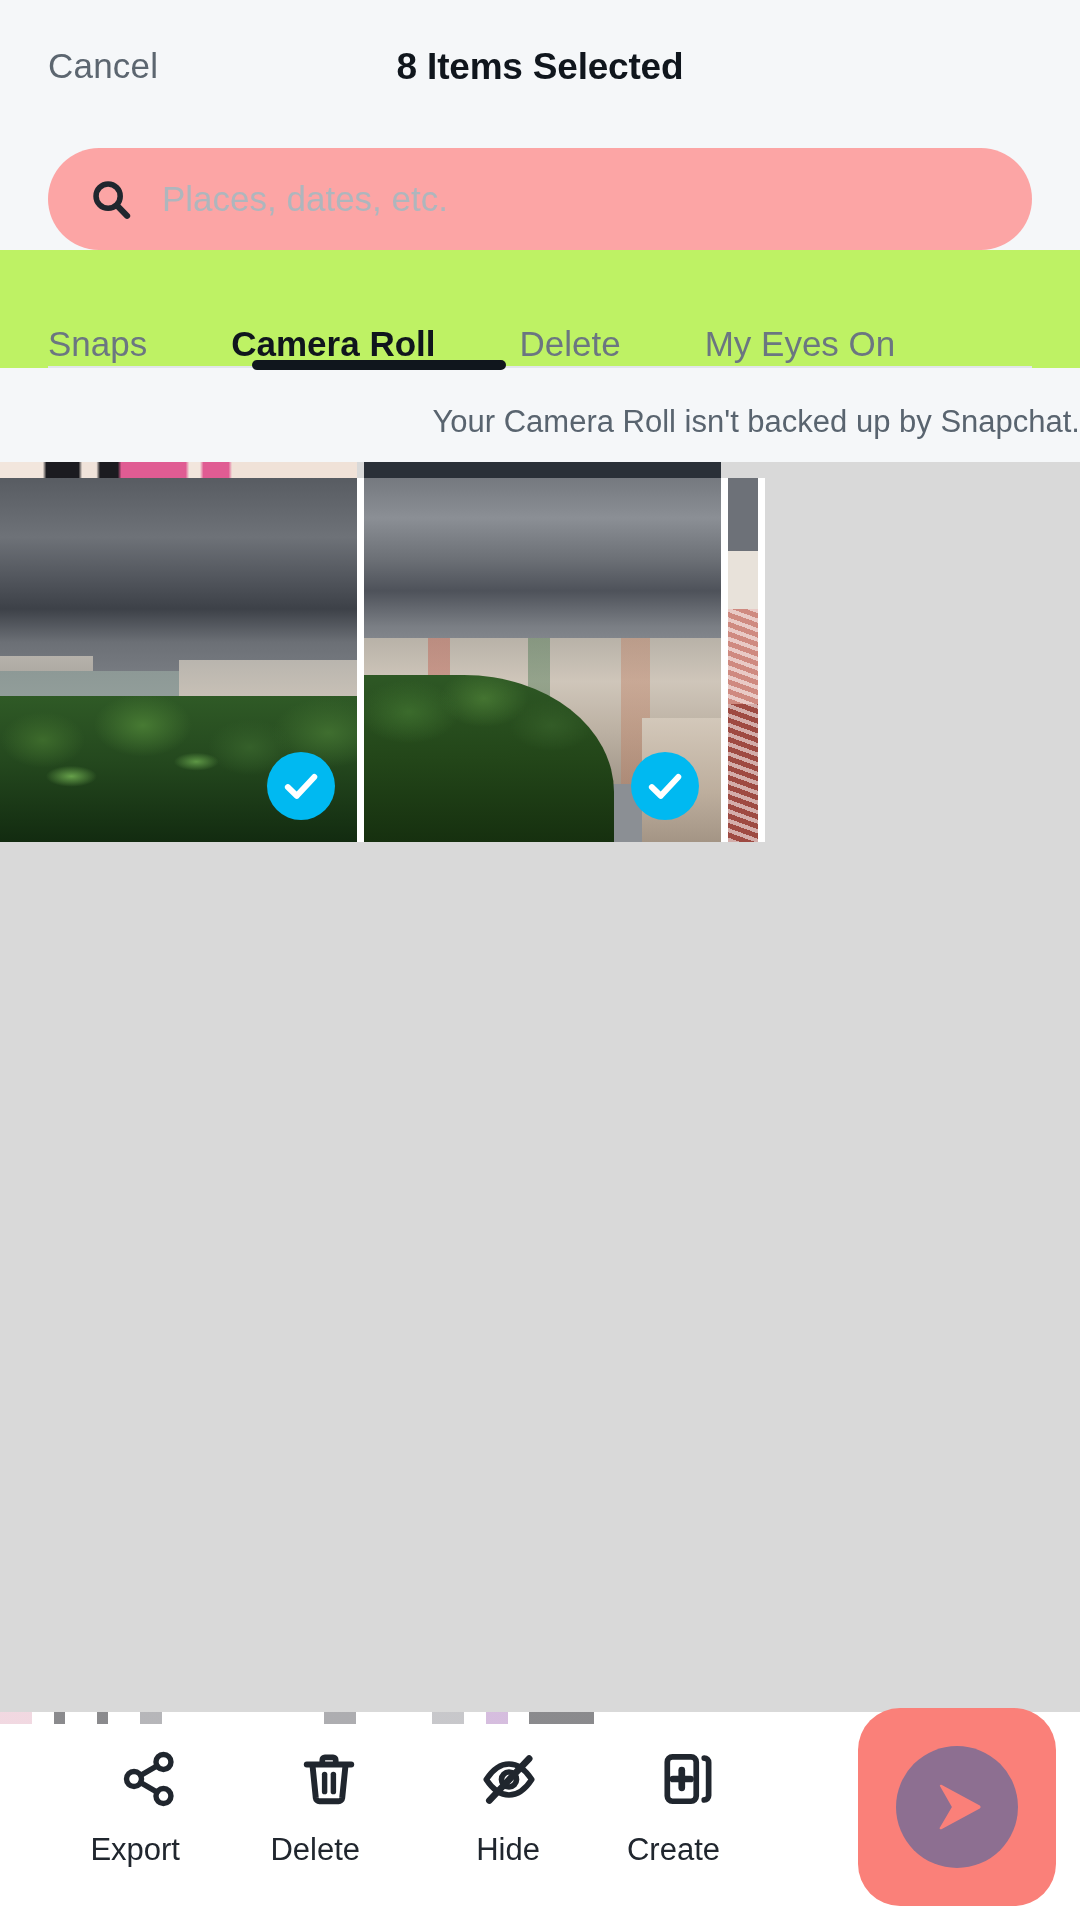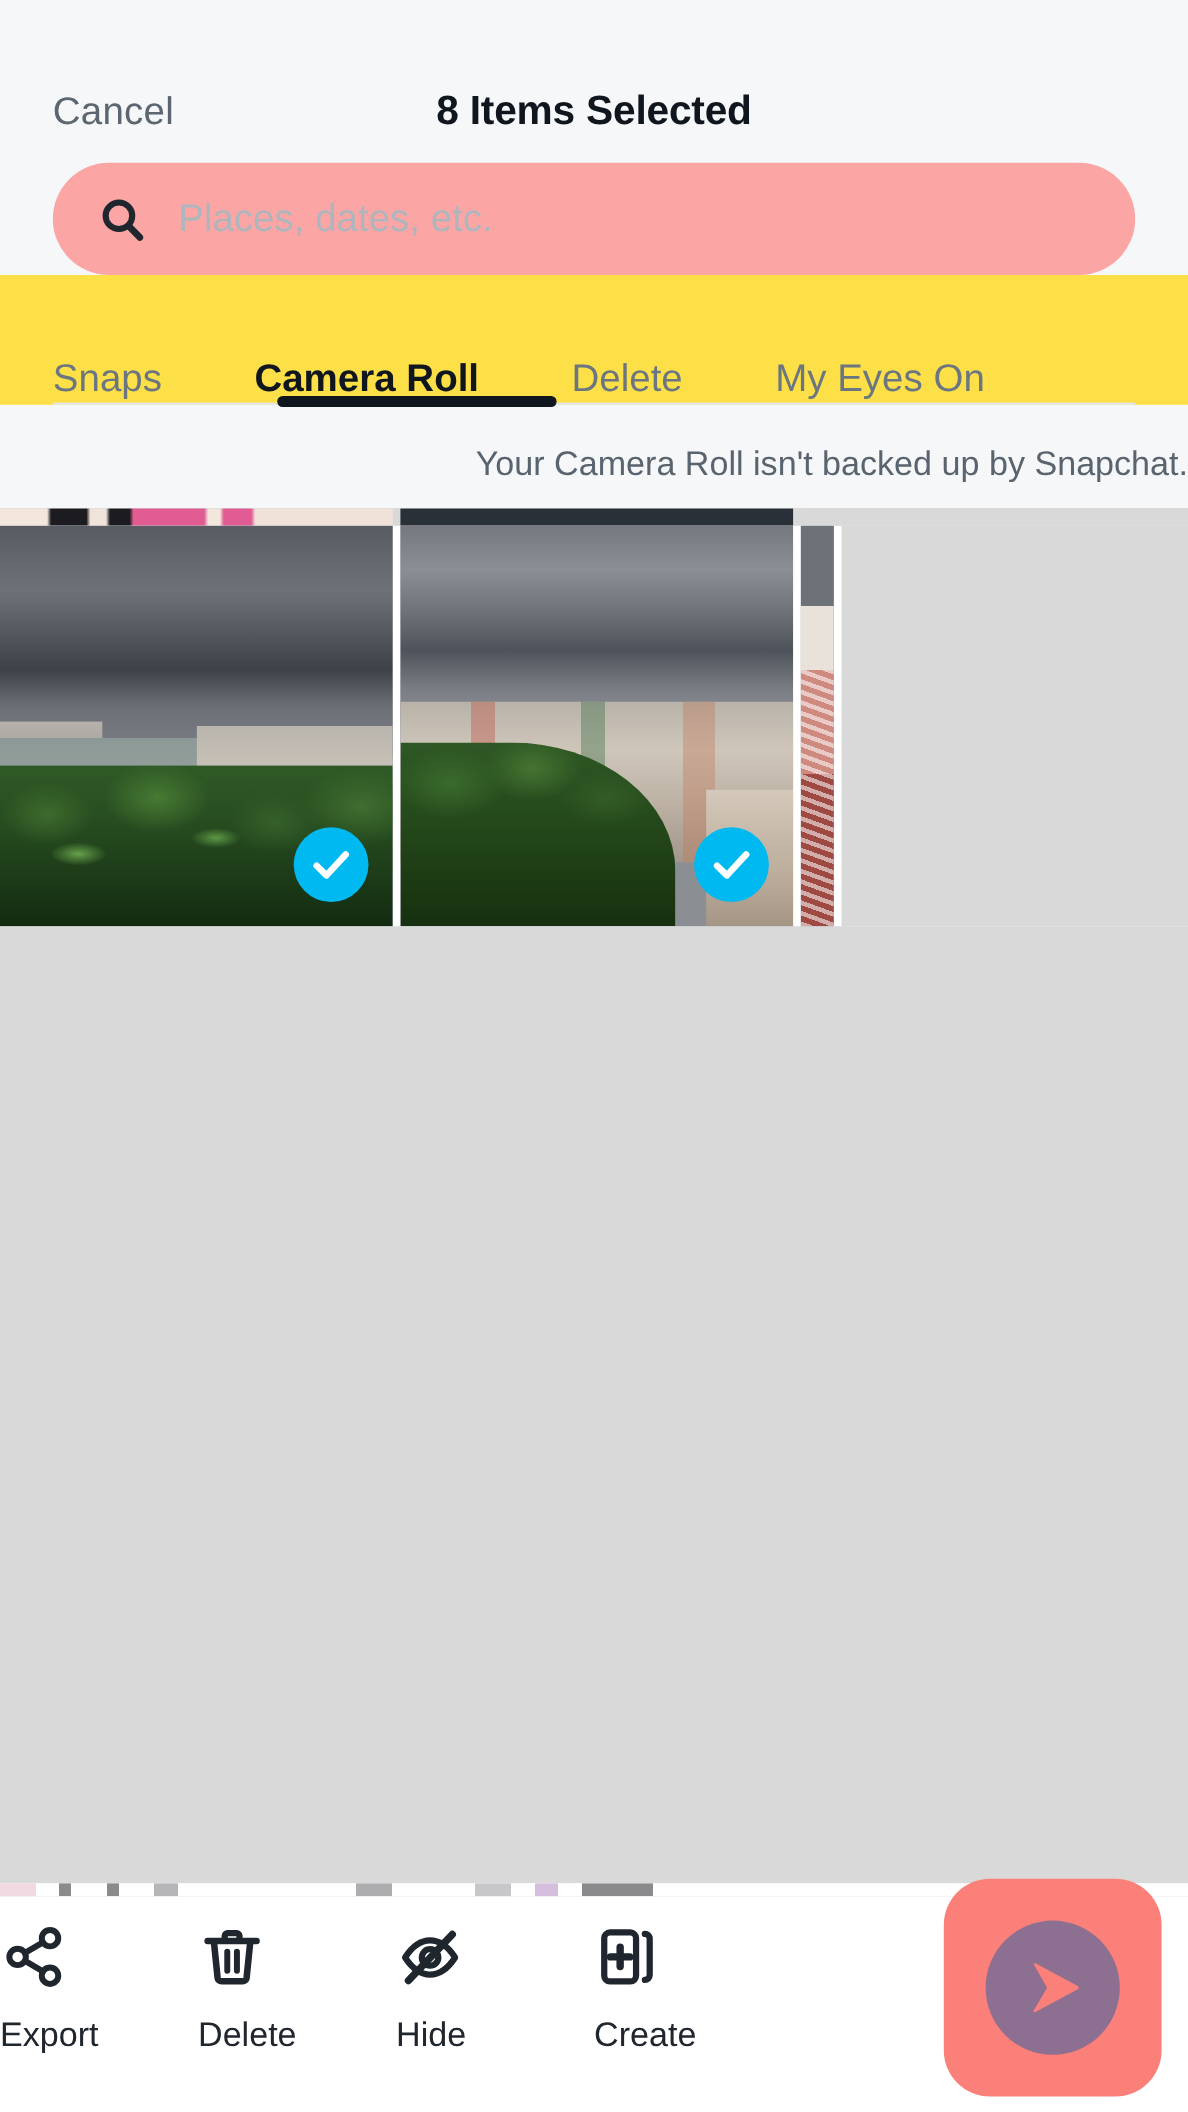--- a/index.html
+++ b/index.html
@@ -26,21 +26,21 @@
   .header {
     background: #f5f7f9;
     padding-top: 46px;
     flex: 0 0 auto;
   }
 
   .header-bar {
     position: relative;
     height: 76px;
     display: flex;
-    align-items: flex-end;
+    align-items: flex-start;
   }
 
   .cancel-btn {
     position: absolute;
     left: 48px;
     font-size: 35px;
     color: #5c6670;
     letter-spacing: 0.2px;
     cursor: pointer;
     background: none;
@@ -88,21 +88,21 @@
     font-family: "Liberation Sans", sans-serif;
     font-size: 35px;
     color: #3a4550;
     margin-left: 28px;
     width: 600px;
   }
   .search-input::placeholder { color: #aeb6bd; }
 
   
   .tabs-outer {
-    background: #fde047;
+    background: #bef264;
     padding-top: 36px;
     position: relative;
   }
 
   .tabs {
     display: flex;
     align-items: flex-end;
     padding: 0 48px;
     height: 80px;
     overflow: hidden;
@@ -330,21 +330,21 @@
     display: flex;
     align-items: flex-start;
     padding-top: 24px;
     position: relative;
   }
 
   .tool {
     width: 180px;
     display: flex;
     flex-direction: column;
-    align-items: flex-start;
+    align-items: flex-end;
     cursor: pointer;
   }
   .tool-icon {
     width: 62px; height: 62px;
     display: flex; align-items: center; justify-content: center;
   }
   .tool-icon svg { width: 62px; height: 62px; display:block; }
   .tool-label {
     margin-top: 22px;
     font-size: 31px;

